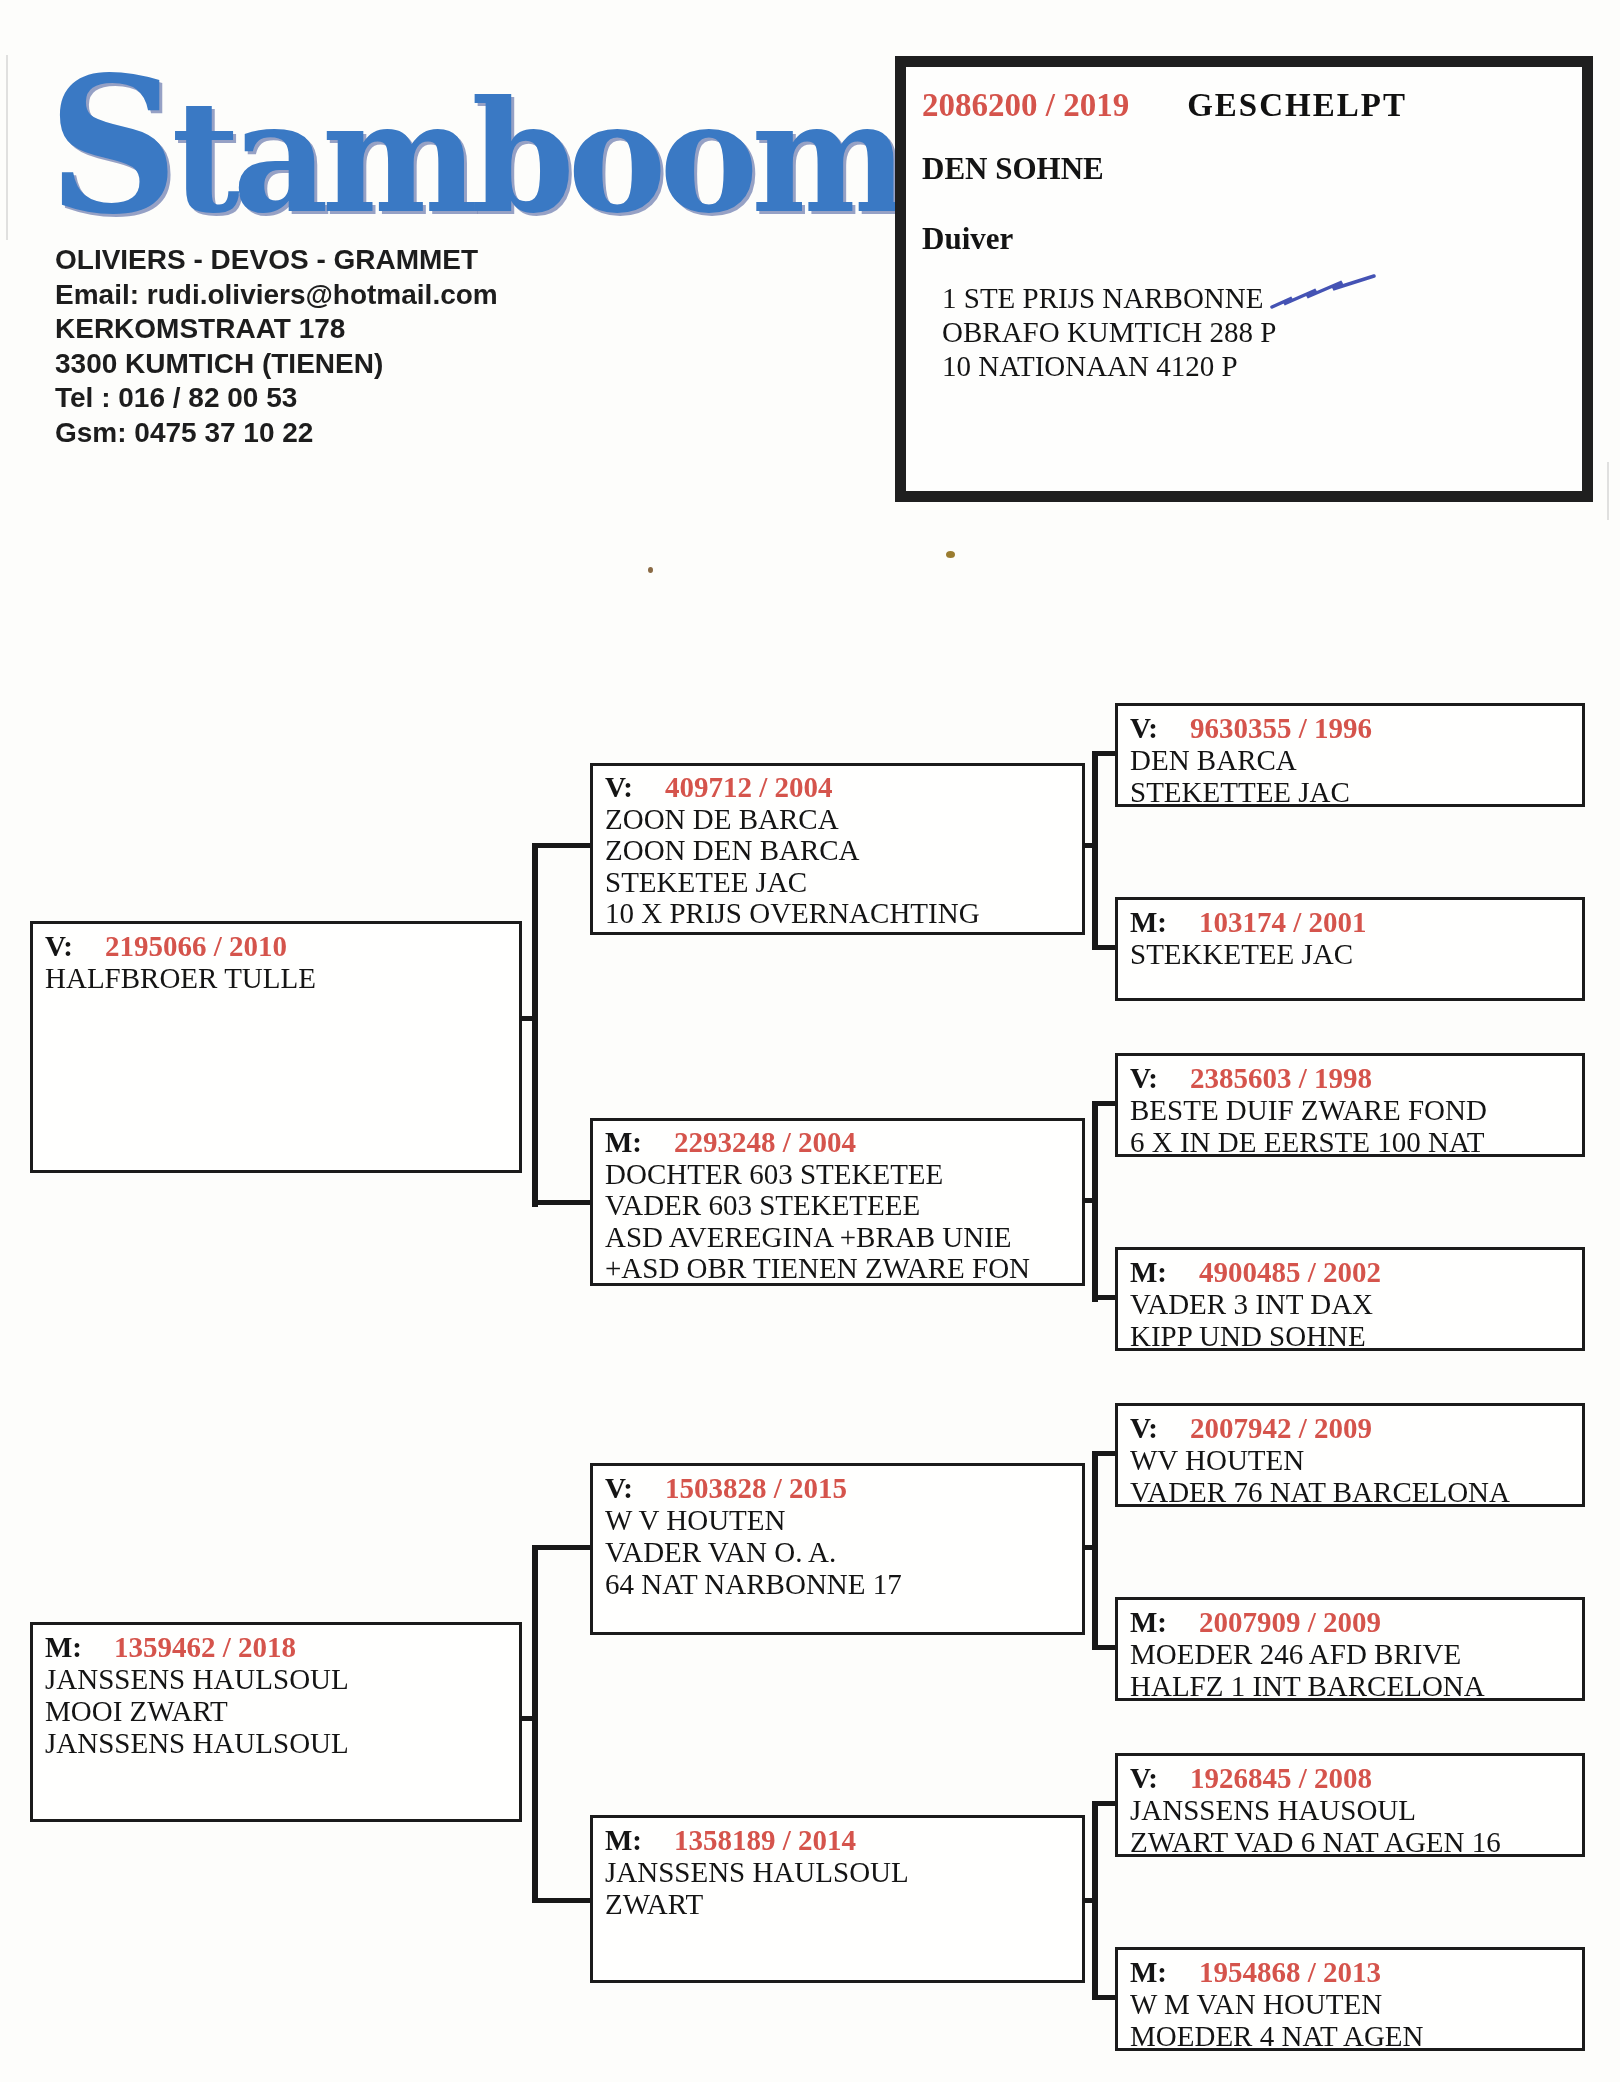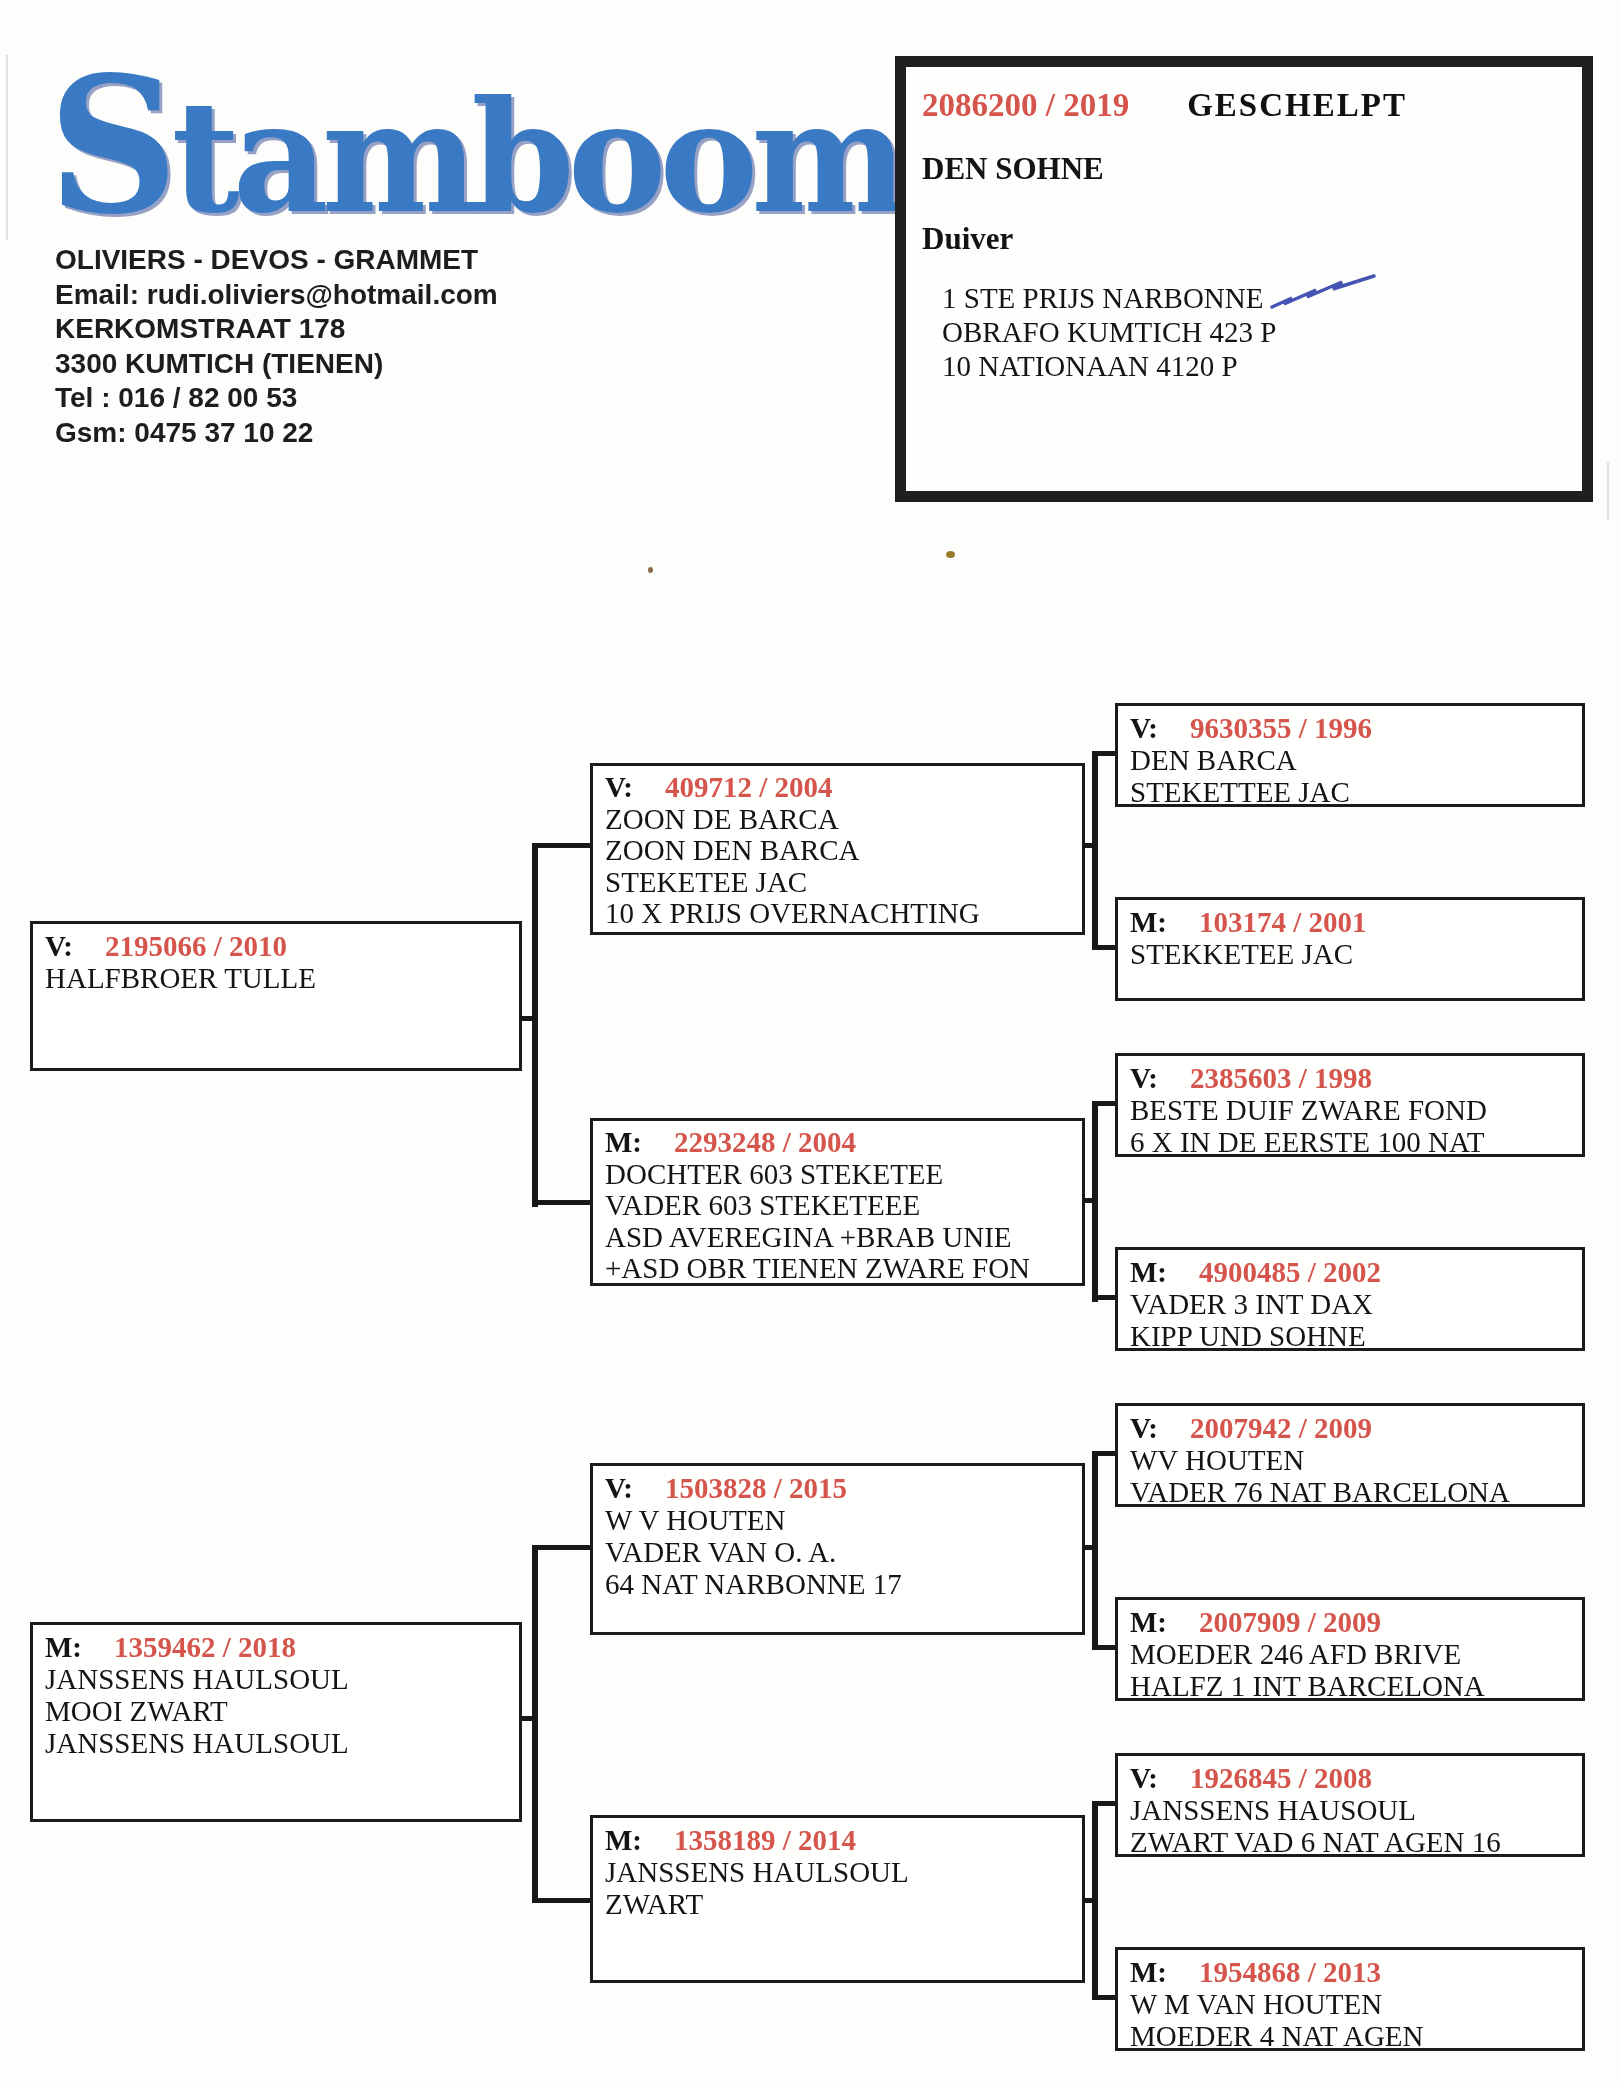--- a/index.html
+++ b/index.html
@@ -79,29 +79,29 @@
   </div>
 
   <div class="bird-box">
     <div class="bird-row1">
       <span class="bird-ring">2086200 / 2019</span><span class="bird-color">GESCHELPT</span>
     </div>
     <div class="bird-name">DEN SOHNE</div>
     <div class="bird-sex">Duiver</div>
     <div class="bird-results">
       <div>1 STE PRIJS NARBONNE</div>
-      <div>OBRAFO KUMTICH 423 P</div>
+      <div>OBRAFO KUMTICH 288 P</div>
       <div>10 NATIONAAN 4120 P</div>
     </div>
     <svg width="112" height="42" viewBox="0 0 112 42" style="position:absolute;left:362px;top:204px;">
       <path d="M4 36 L24 27 L16 33 L48 19 L39 26 L74 11 L65 18 L106 5" fill="none" style="stroke:var(--pen-blue);" stroke-width="3.5" stroke-linecap="round"></path>
     </svg>
   </div>
 
-  <div class="pbox" style="left:30px;top:921px;width:492px;height:150px;">
+  <div class="pbox" style="left:30px;top:921px;width:492px;height:252px;">
     <div><span class="sex-label">V:</span><span class="ring-num">2195066 / 2010</span></div>
     <div class="pline">HALFBROER TULLE</div>
   </div>
 
   <div class="pbox" style="left:30px;top:1622px;width:492px;height:200px;">
     <div><span class="sex-label">M:</span><span class="ring-num">1359462 / 2018</span></div>
     <div class="pline">JANSSENS HAULSOUL</div>
     <div class="pline">MOOI ZWART</div>
     <div class="pline">JANSSENS HAULSOUL</div>
   </div>

